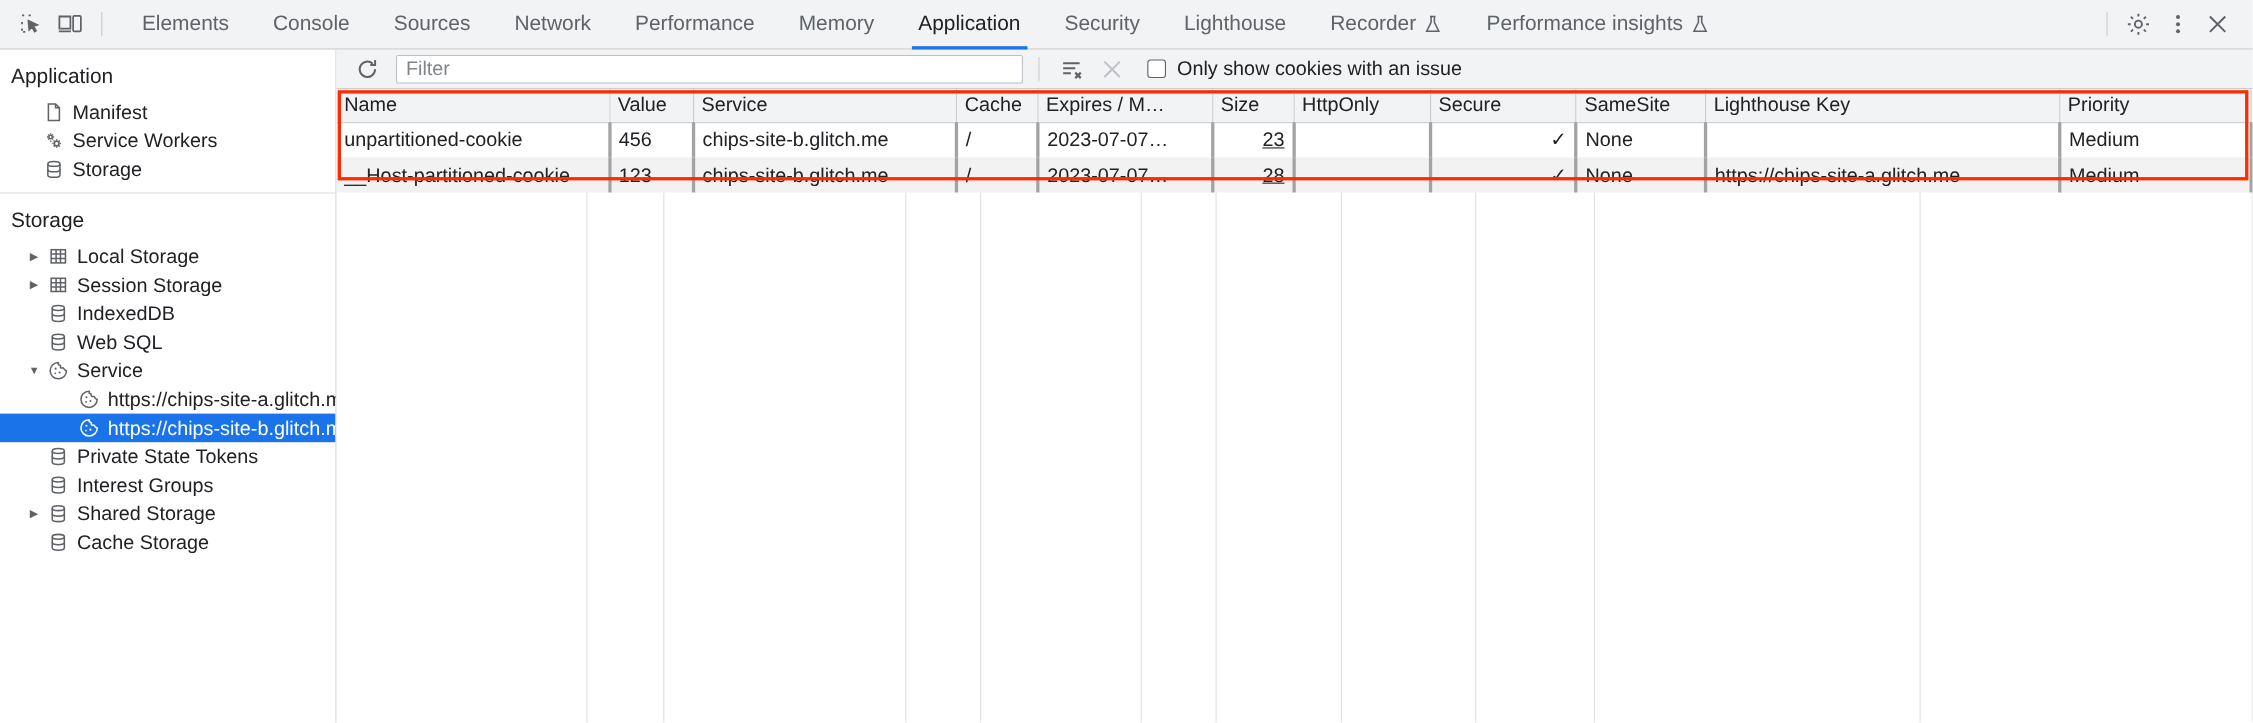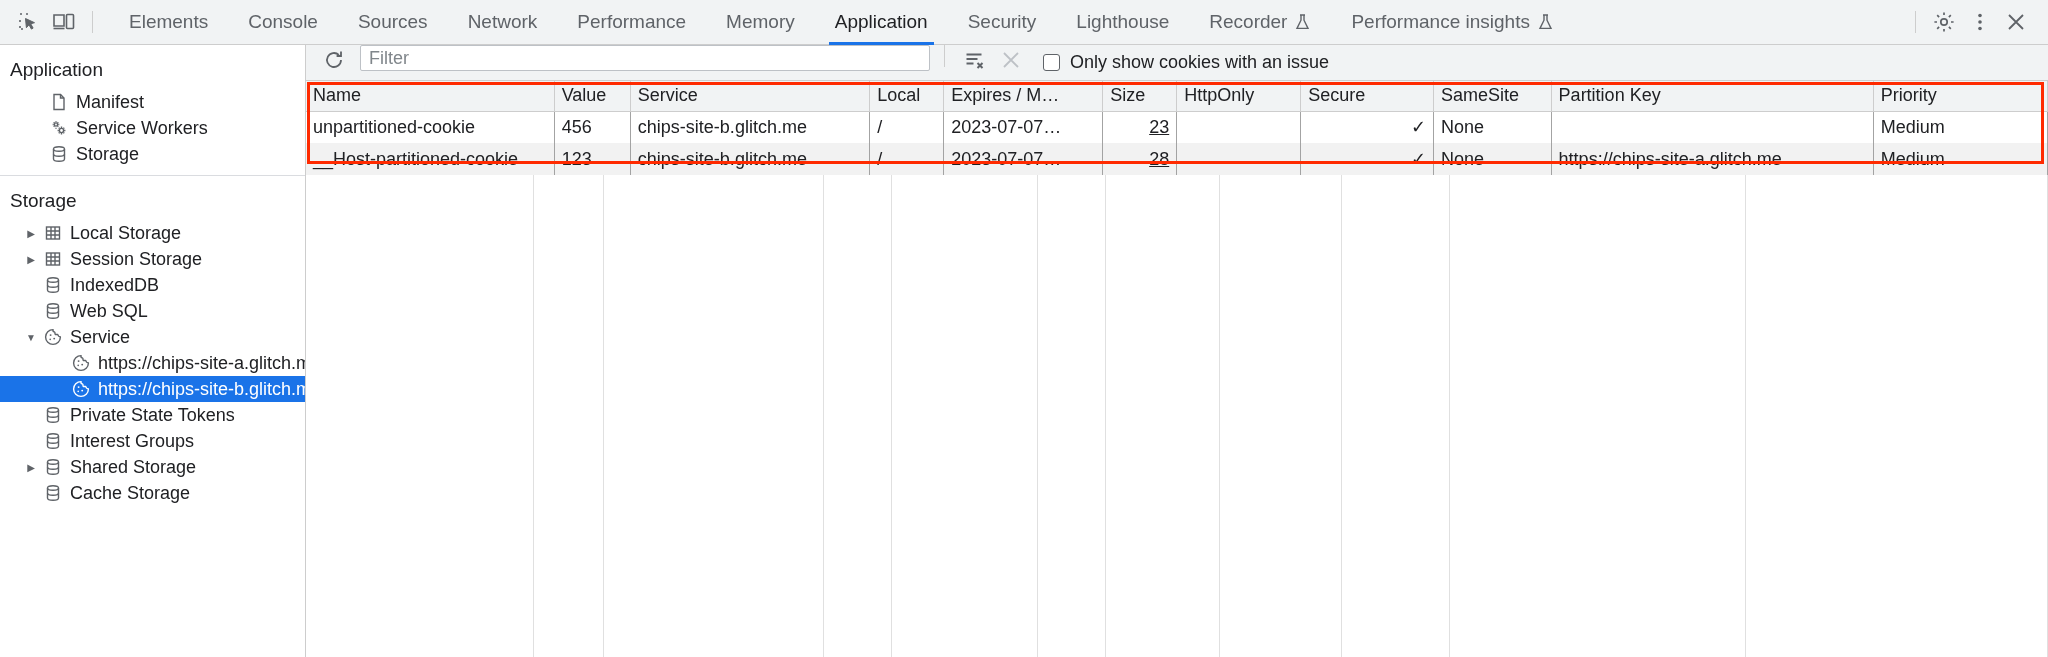--- a/index.html
+++ b/index.html
@@ -109,36 +109,36 @@
   .tw-down::before  { content: "\25BC"; }
   .t-icon {
     width: 26px; min-width: 26px;
     display: flex; align-items: center; justify-content: center;
     color: #5f6368;
   }
   .tree-item.selected .t-icon { color: #fff; }
   .t-label { padding-left: 4px; }
 
   
-  .lvl1 { padding-left: 28px; }
+  .lvl1 { padding-left: 18px; }
   .lvl2 { padding-left: 22px; }
   .lvl3 { padding-left: 50px; }
 
   
   .main {
     flex: 1;
     display: flex; flex-direction: column;
     min-width: 0;
     background: #fff;
   }
   .filterbar {
     height: 36px; min-height: 36px;
     background: #f1f3f4;
     border-bottom: 1px solid #cdcdcd;
-    display: flex; 
+    display: flex; align-items: center;
     padding: 0 8px 0 12px;
     gap: 4px;
   }
   .fb-btn {
     width: 32px; height: 30px;
     display: flex; align-items: center; justify-content: center;
     color: #5f6368;
     cursor: pointer;
   }
   .filter-input {
@@ -202,21 +202,21 @@
     border-right: 1px solid #cdcdcd;
     border-bottom: 1px solid #cdcdcd;
     white-space: nowrap;
     overflow: hidden;
     text-overflow: ellipsis;
     cursor: pointer;
   }
   table.cookies td {
     height: 32px;
     padding: 4px 7px;
-    border-right: 1px solid #a3a3a3;
+    border-right: 3px solid #a3a3a3;
     white-space: nowrap;
     overflow: hidden;
     text-overflow: ellipsis;
   }
   table.cookies tr.row-even td { background: #fff; }
   table.cookies tr.row-odd  td { background: #f2f2f2; }
   td.num { text-align: right; text-decoration: underline; }
   td.center-right { text-align: right; padding-right: 22px; }
   td.name-cell { padding-left: 28px; }
   .grid-fill {
@@ -548,27 +548,27 @@
               <col style="width: 122px;">
               <col style="width: 108px;">
               <col style="width: 296px;">
               <col style="width: 160px;">
             </colgroup>
           <thead>
               <tr>
                 <th>Name</th>
                 <th>Value</th>
                 <th>Service</th>
-                <th>Local</th>
+                <th>Cache</th>
                 <th>Expires / M…</th>
                 <th>Size</th>
                 <th>HttpOnly</th>
                 <th>Secure</th>
                 <th>SameSite</th>
-                <th>Partition Key</th>
+                <th>Lighthouse Key</th>
                 <th>Priority</th>
               </tr>
             </thead>
           <tbody>
               <tr class="row-even">
                 <td class="name-cell">unpartitioned-cookie</td>
                 <td>456</td>
                 <td>chips-site-b.glitch.me</td>
                 <td>/</td>
                 <td>2023-07-07…</td>

